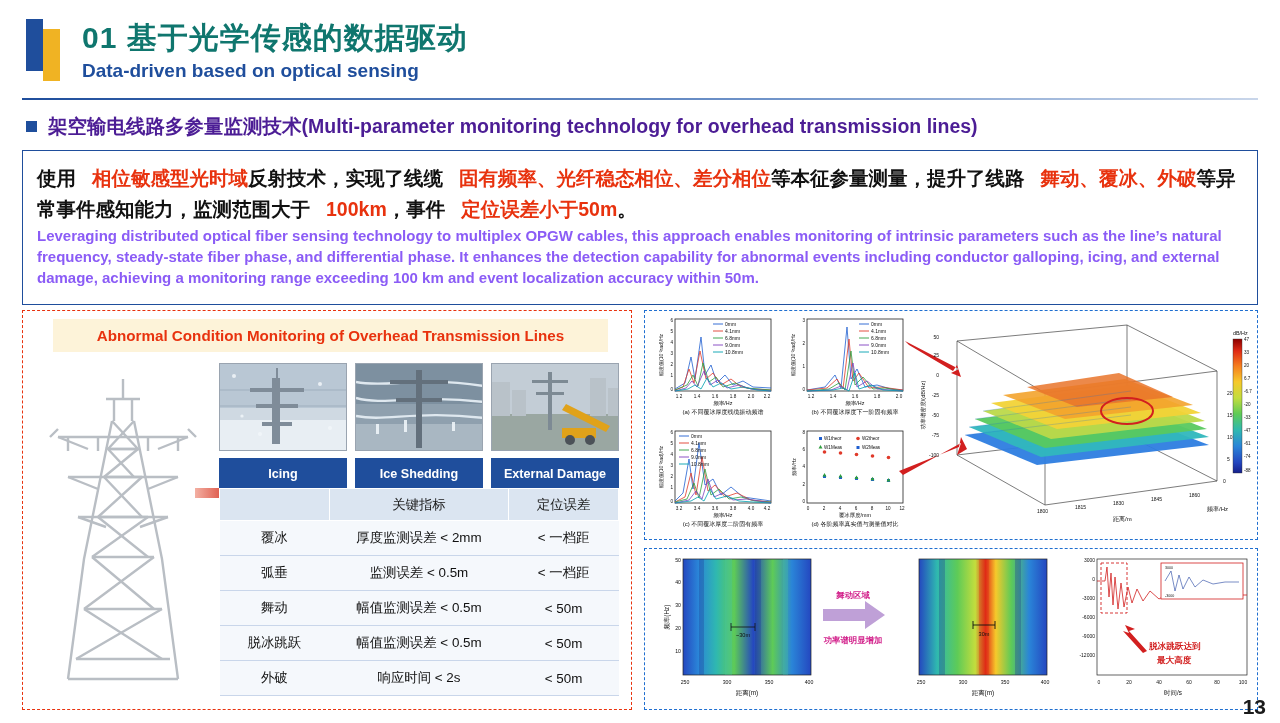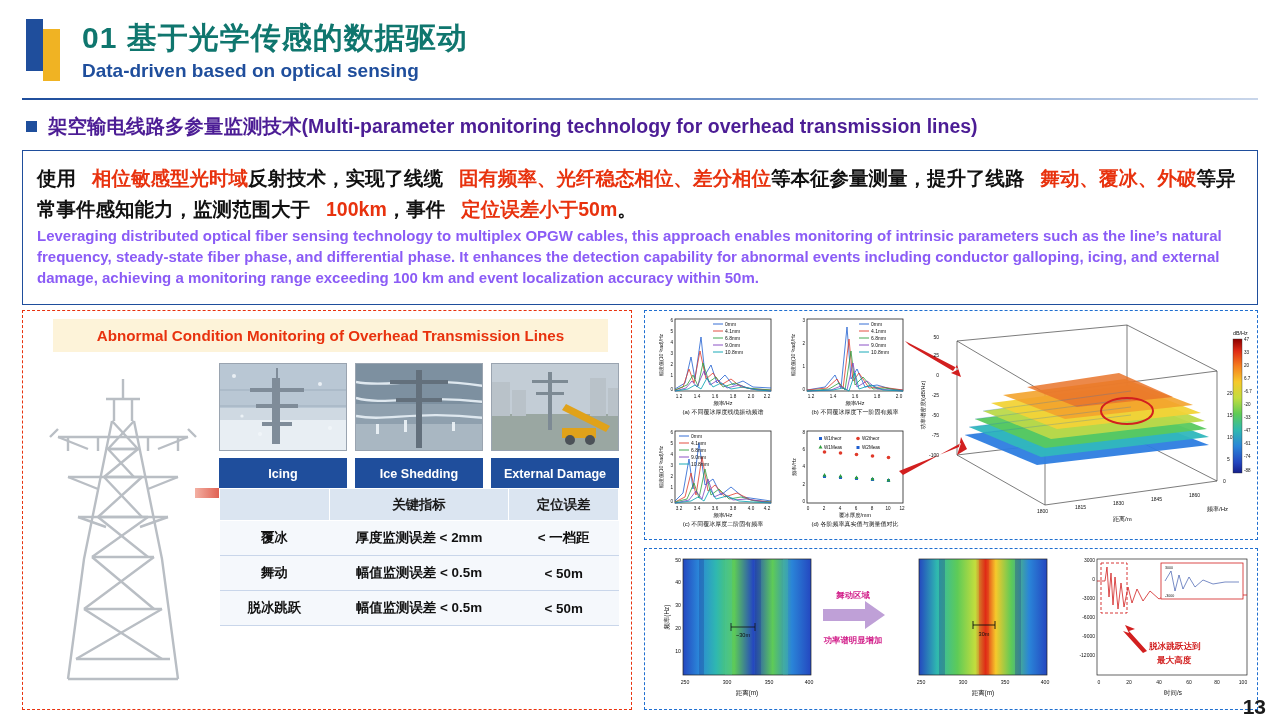--- a/index.html
+++ b/index.html
@@ -36,21 +36,21 @@
   .arrow-red { position:absolute; left:172px; top:169px; }
   
   .photo { position:absolute; top:52px; width:128px; height:88px; border:1px solid #9aa4b0; overflow:hidden; }
   .ph1 { left:196px; } .ph2 { left:332px; } .ph3 { left:468px; }
   
   .cap { position:absolute; top:147px; height:32px; background:#1f4e9c; color:#fff;
          font-size:12.6px; font-weight:bold; display:flex; align-items:center; justify-content:center; }
   .cap1 { left:196px; width:128px; } .cap2 { left:332px; width:128px; } .cap3 { left:468px; width:128px; }
   
   .tbl { position:absolute; left:196px; top:177px; width:400px; border-collapse:collapse; }
-  .tbl th, .tbl td { border:1px solid #ffffff; text-align:center; font-weight:bold; }
+  .tbl th, .tbl td { border:1px solid #ffffff; text-align:center; font-weight:normal; }
   .tbl thead th { background:#dbe5f1; color:#1a1a1a; font-size:13.4px; height:32px; }
   .tbl tbody td { background:#f5f8fc; color:#111; font-size:13.4px; height:35px; border-bottom:1px solid #c9d6ea;
                   border-left:none; border-right:none; border-top:none; }
   
   .rt-panel { position:absolute; left:644px; top:310px; width:614px; height:230px;
               border:1.6px dashed #1f6fd0; background:#fff; }
   .rb-panel { position:absolute; left:644px; top:548px; width:614px; height:162px;
               border:1.6px dashed #1f6fd0; background:#fff; }
   .page-num { position:absolute; right:14px; bottom:4px; font-size:21px; font-weight:bold; color:#1a1a1a; }
   svg text { font-family:"Liberation Sans", sans-serif; }
@@ -207,27 +207,37 @@
         <th style="width:110px">定位误差</th>
       </tr>
     </thead>
     <tbody id="tbody">
         <tr>
           <td>覆冰</td>
           <td>厚度监测误差 &lt; 2mm</td>
           <td>&lt; 一档距</td>
         </tr>
         <tr>
+          <td>弧垂</td>
+          <td>监测误差 &lt; 0.5m</td>
+          <td>&lt; 一档距</td>
+        </tr>
+        <tr>
           <td>舞动</td>
           <td>幅值监测误差 &lt; 0.5m</td>
           <td>&lt; 50m</td>
         </tr>
         <tr>
           <td>脱冰跳跃</td>
           <td>幅值监测误差 &lt; 0.5m</td>
+          <td>&lt; 50m</td>
+        </tr>
+        <tr>
+          <td>外破</td>
+          <td>响应时间 &lt; 2s</td>
           <td>&lt; 50m</td>
         </tr>
       </tbody>
   </table>
 </div>
 
 <div class="rt-panel">
   <svg width="610" height="226" viewBox="0 0 610 226">
     <rect width="610" height="226" fill="#ffffff"></rect>
 

